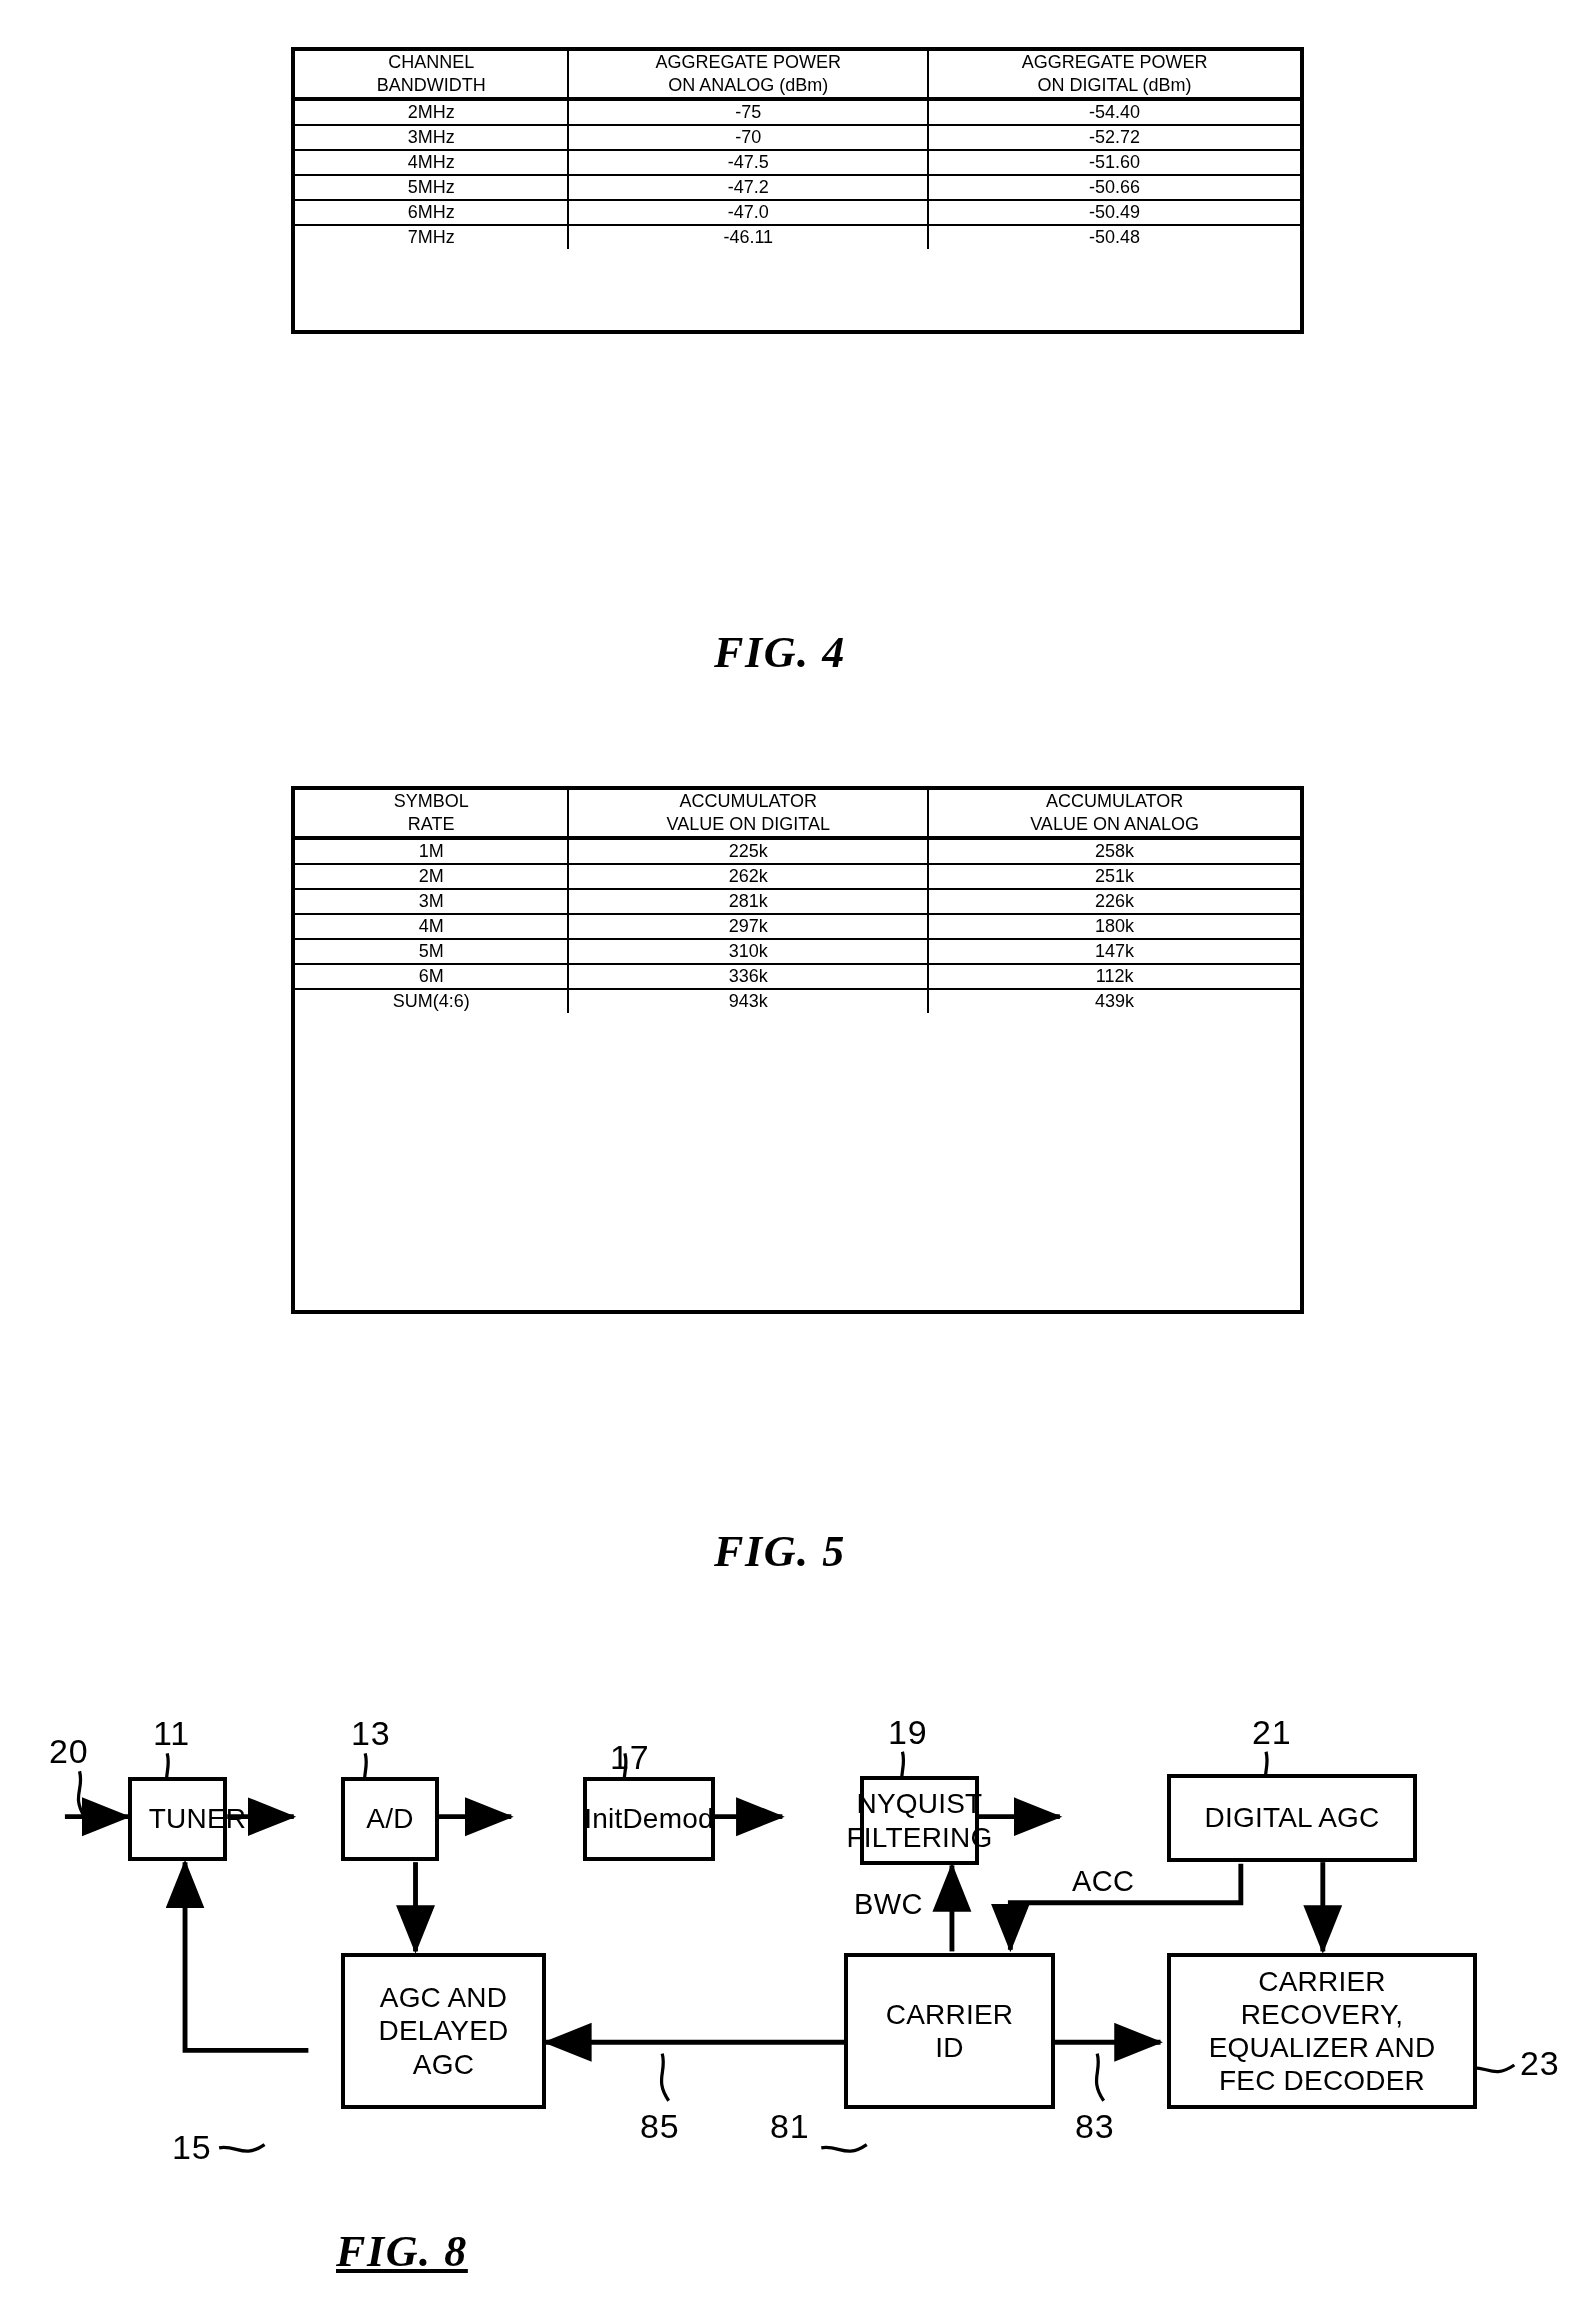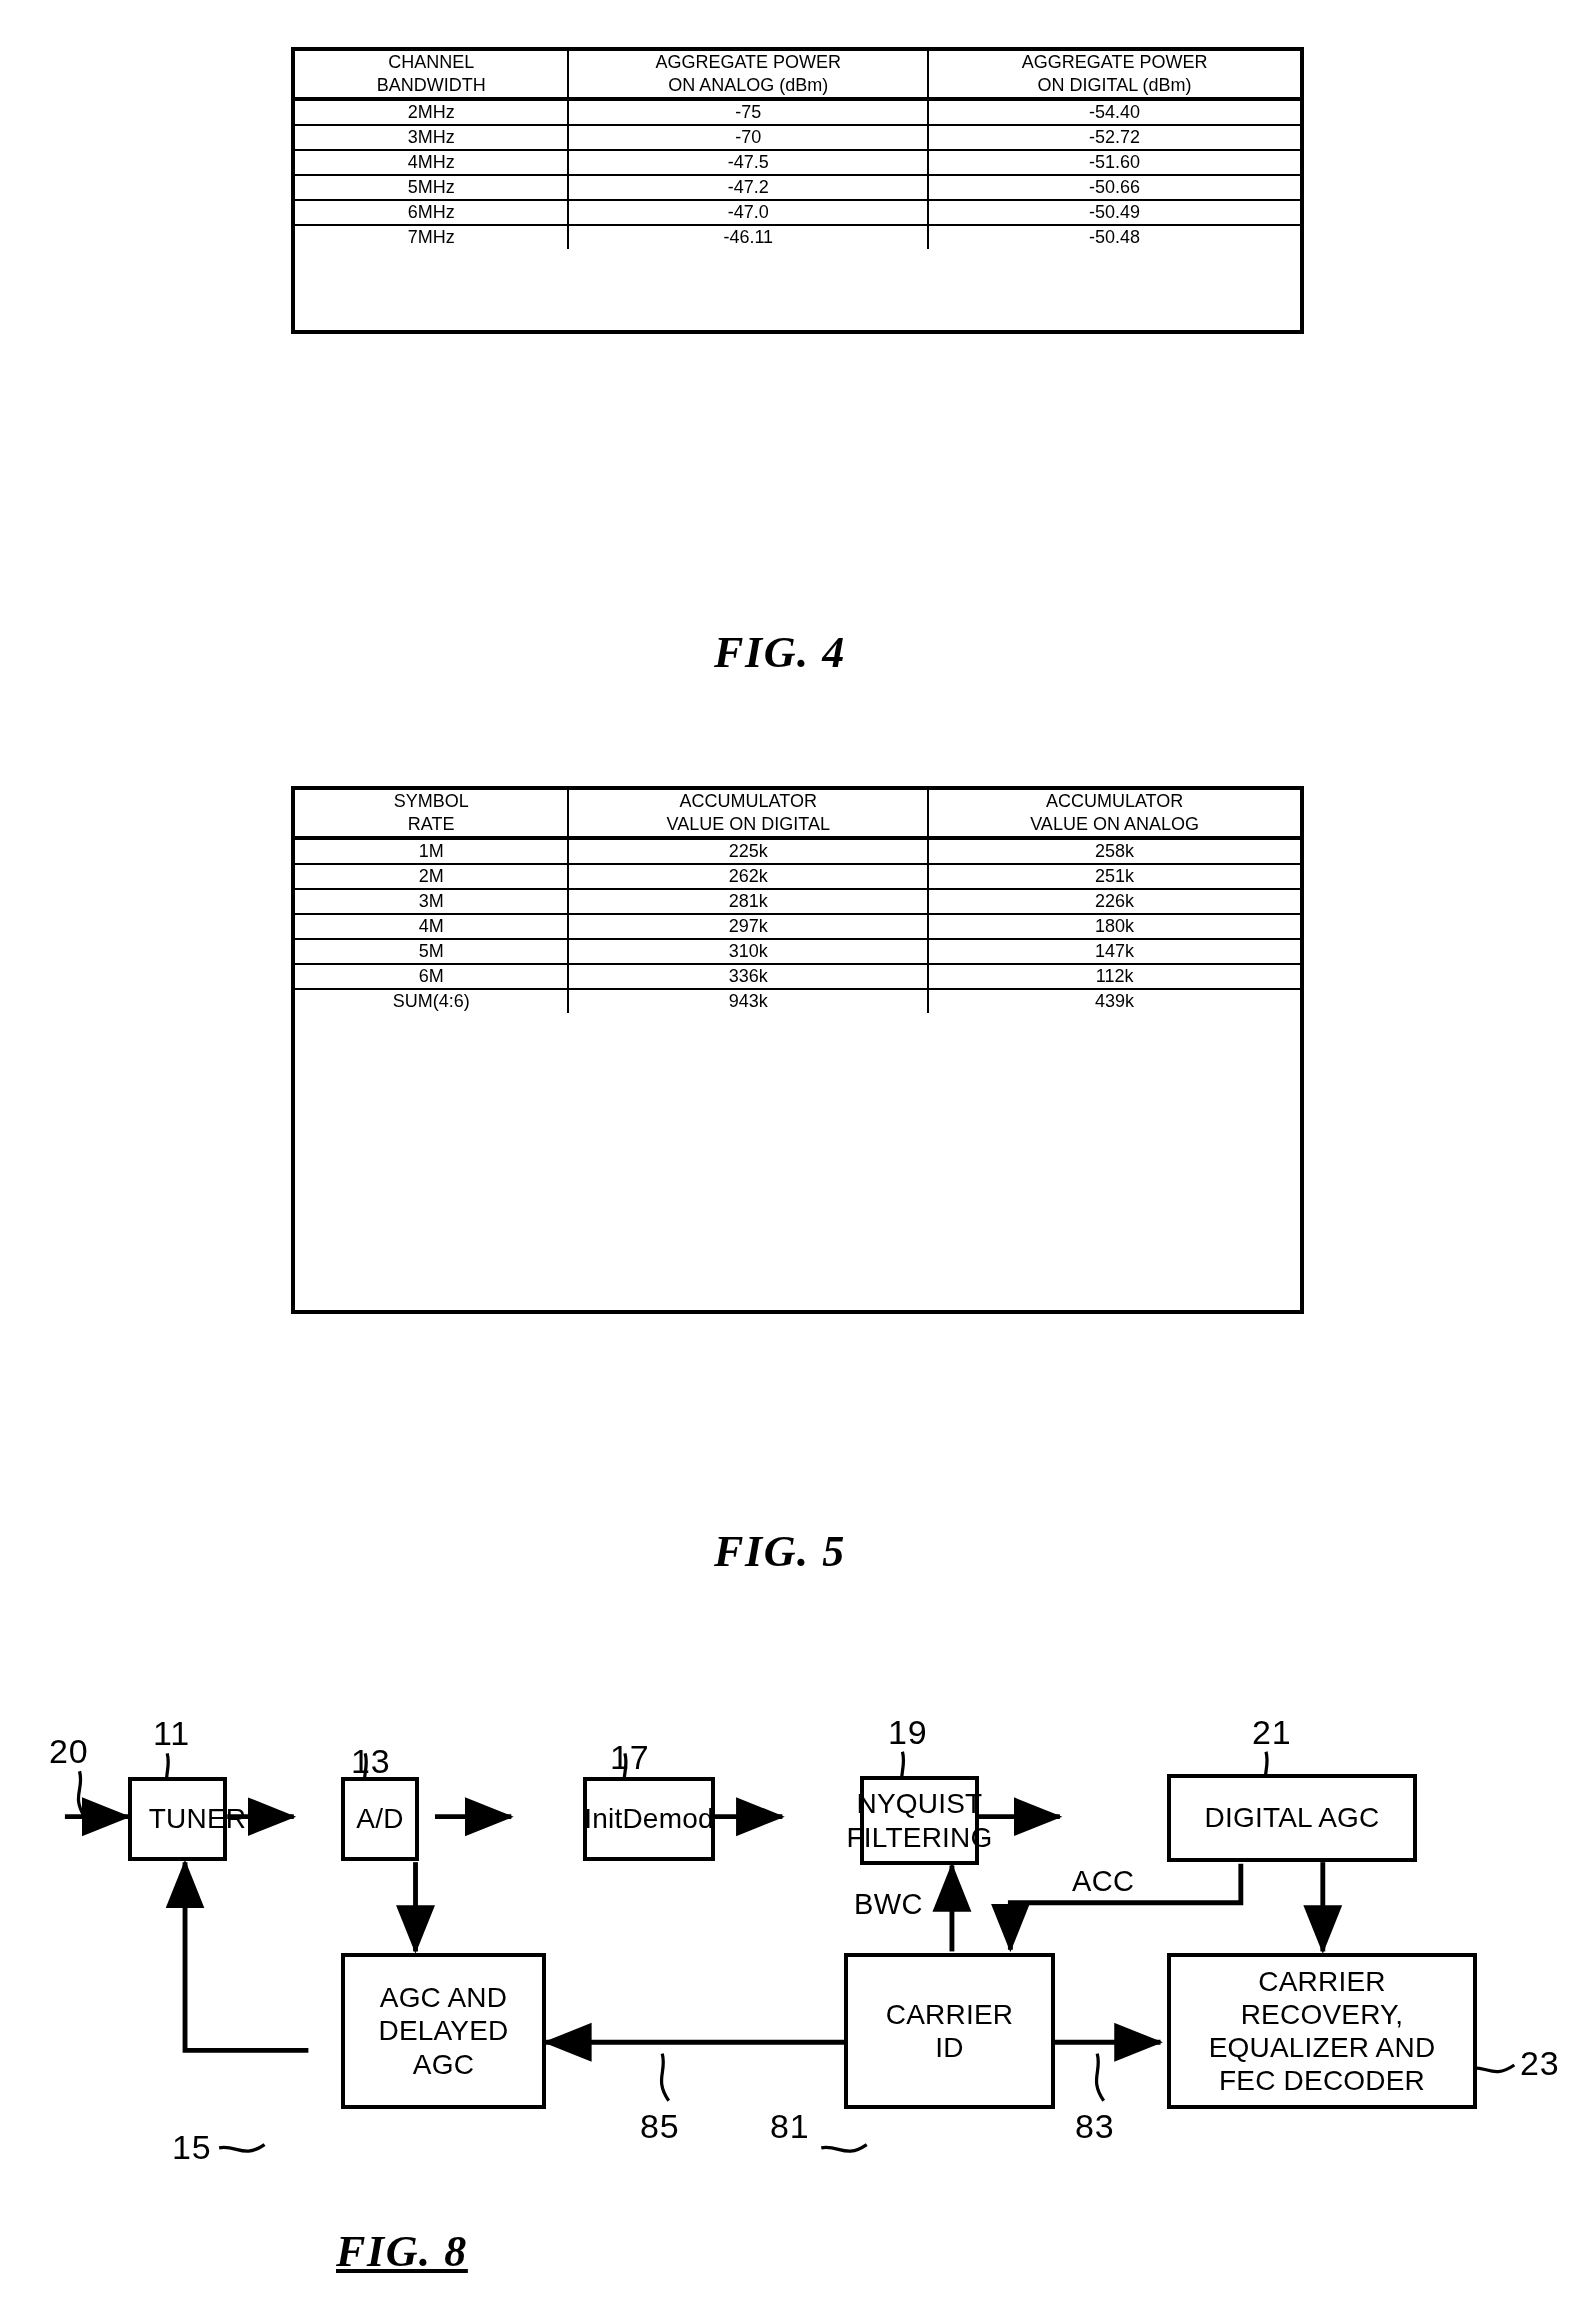--- a/index.html
+++ b/index.html
@@ -267,21 +267,21 @@
       <path d="M 816 444 C 822 466, 806 476, 824 502"></path>
       <path d="M 1012 560 C 1034 556, 1042 574, 1068 556"></path>
       <path d="M 1352 444 C 1358 466, 1342 476, 1360 502"></path>
       <path d="M 1810 462 C 1832 458, 1840 476, 1866 458"></path>
     </g>
   </svg>
 
   <div class="blk" style="left:128px; top:84px; width:99px; height:84px;padding-left:40px;">
     <span>TUNER</span>
   </div>
-  <div class="blk" style="left:341px; top:84px; width:78px; height:84px;">
+  <div class="blk" style="left:341px; top:84px; width:98px; height:84px;">
     <span>A/D</span>
   </div>
   <div class="blk" style="left:583px; top:84px; width:132px; height:84px;">
     <span>InitDemod</span>
   </div>
   <div class="blk" style="left:860px; top:83px; width:119px; height:89px;">
     <div>
       <span>NYQUIST</span>
       <span>FILTERING</span>
     </div>
@@ -307,21 +307,21 @@
     <div>
       <span>CARRIER</span>
       <span>RECOVERY,</span>
       <span>EQUALIZER AND</span>
       <span>FEC DECODER</span>
     </div>
   </div>
 
   <div class="refnum" style="left:49px; top:39px;">20</div>
   <div class="refnum" style="left:153px; top:21px;">11</div>
-  <div class="refnum" style="left:351px; top:21px;margin-top:28px;">13</div>
+  <div class="refnum" style="left:351px; top:21px;">13</div>
   <div class="refnum" style="left:610px; top:21px;margin-top:24px;">17</div>
   <div class="refnum" style="left:888px; top:19.5px;">19</div>
   <div class="refnum" style="left:1252px; top:19.5px;">21</div>
   <div class="refnum" style="left:172px; top:435px;">15</div>
   <div class="refnum" style="left:640px; top:414px;">85</div>
   <div class="refnum" style="left:770px; top:414px;">81</div>
   <div class="refnum" style="left:1075px; top:414px;">83</div>
   <div class="refnum" style="left:1520px; top:351px;">23</div>
 
   <div class="siglabel" style="left:854px; top:195px;">BWC</div>

